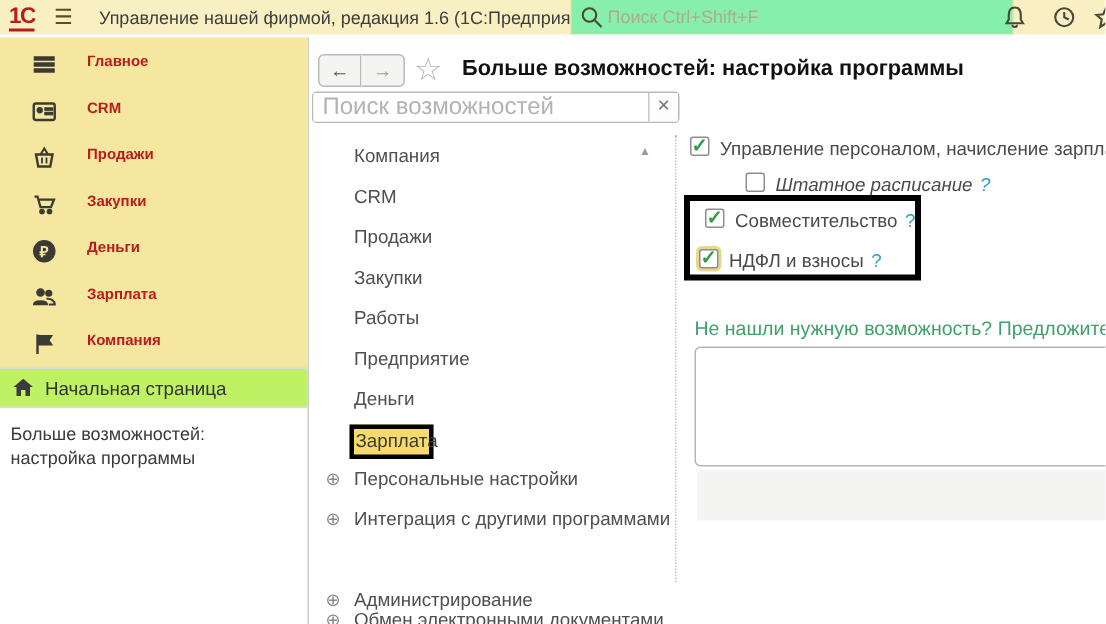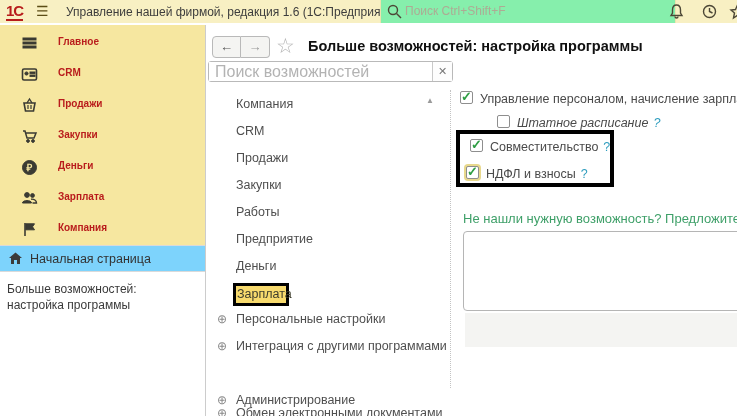--- a/index.html
+++ b/index.html
@@ -48,21 +48,21 @@
     position:absolute; left:0; top:0; width:205px; height:220px; background:#f6e7a0;
   }
   .nav-item {
     position:absolute; left:0; width:205px; height:24px; cursor:pointer;
   }
   .nav-item .nicon { position:absolute; left:21px; top:1px; width:17px; height:17px; }
   .nav-item .nicon svg { width:17px; height:17px; fill:#3b3b33; stroke:#3b3b33; }
   .nav-item .nlabel { position:absolute; left:58px; top:2px; font-size:10px; color:#b91c1c;font-weight:bold; }
   .home-row {
     position:absolute; left:0; top:220px; width:205px; height:27px;
-    background:#7dd3fc; border-top:1px solid #dadada; border-bottom:1px solid #dadada;
+    background:#bef264; border-top:1px solid #dadada; border-bottom:1px solid #dadada;
     cursor:pointer;
   }
   .home-row .nicon { position:absolute; left:8px; top:5px; width:15px; height:15px; }
   .home-row .nicon svg { width:15px; height:15px; fill:#3b3b3b; }
   .home-row .nlabel { position:absolute; left:30px; top:6px; font-size:12.5px; color:#333; }
   .open-page {
     position:absolute; left:7px; top:256px; width:188px;
     font-size:12px; color:#3a3a3a; line-height:16px; cursor:pointer;
   }
   

